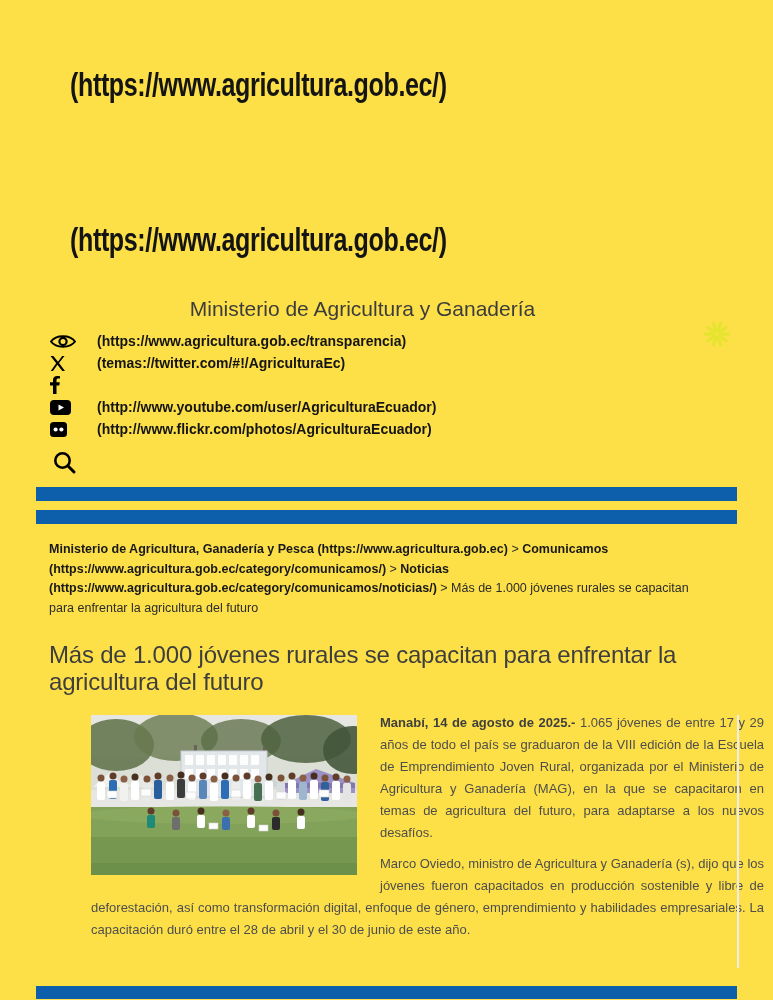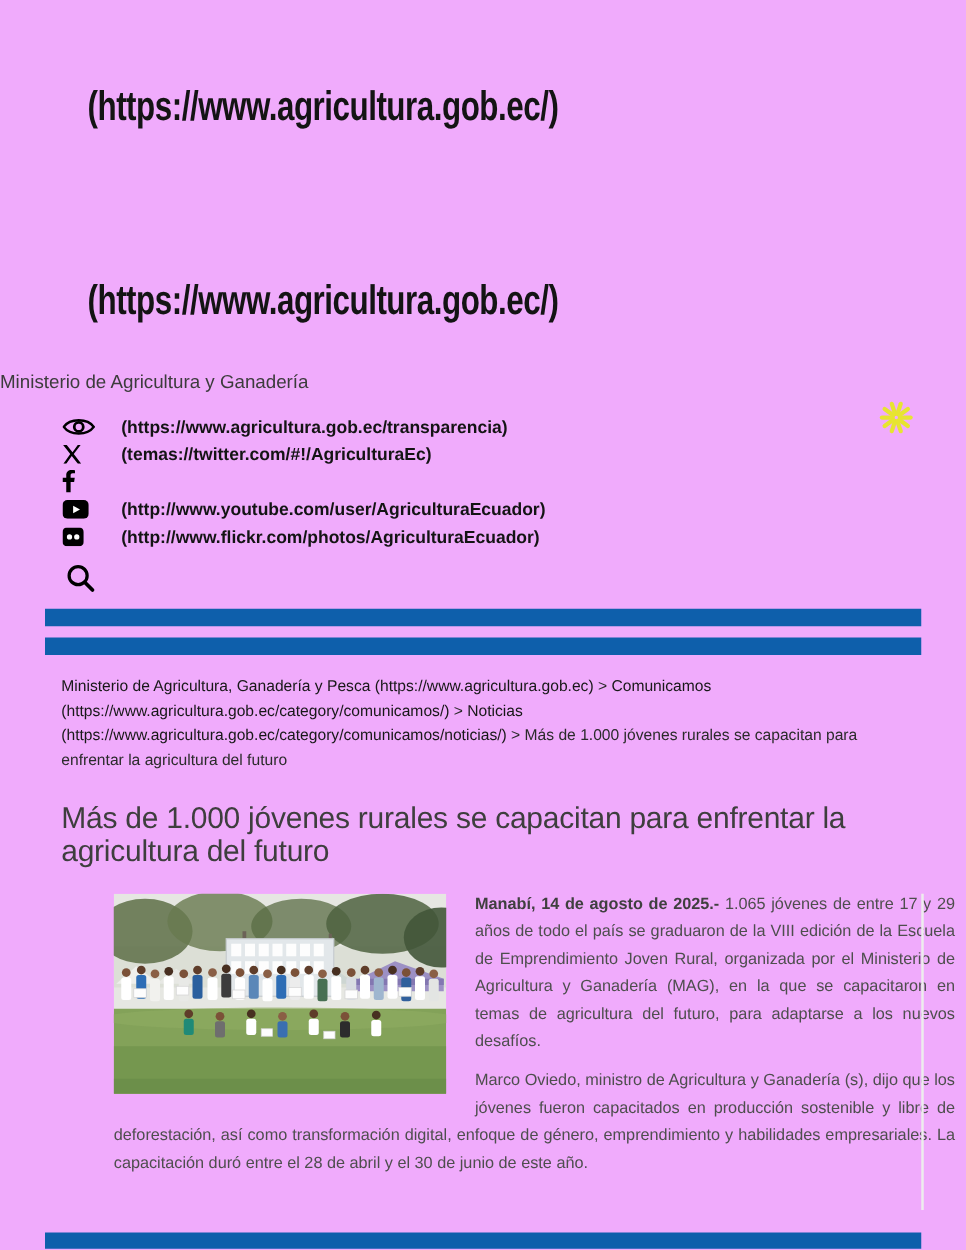--- a/index.html
+++ b/index.html
@@ -1,40 +1,40 @@
 <!DOCTYPE html>
 <html><head>
 <meta charset="utf-8">
 <style>
   html,body{margin:0;padding:0;background:#fff;}
-  .page{position:relative;width:773px;height:1000px;background:#f0abfc;overflow:hidden;
+  .page{position:relative;width:773px;height:1000px;background:#fde047;overflow:hidden;
         font-family:"Liberation Sans", sans-serif;color:#1a1a1a;}
 
   .site-heading{position:absolute;left:70px;font-size:33px;font-weight:700;color:#141414;
         letter-spacing:-0.5px;white-space:nowrap;transform:scaleX(0.76);transform-origin:0 50%;}
   .sh1{top:66px;} .sh2{top:221px;}
 
-  .ministry{position:absolute;top:297px;left:0;width:725px;text-align:left;
-        font-size:15px;color:#3c3c3c;}
+  .ministry{position:absolute;top:297px;left:0;width:725px;text-align:center;
+        font-size:21px;color:#3c3c3c;}
 
   .asterisk{position:absolute;left:703px;top:320px;}
 
   .social{position:absolute;left:50px;top:330px;}
   .social-row{display:flex;align-items:center;height:22px;gap:21px;
         font-size:14px;font-weight:700;color:#141414;cursor:pointer;}
   .icon-slot{width:26px;display:flex;align-items:center;}
 
   .search{position:absolute;left:52px;top:450px;cursor:pointer;}
 
   .bar{position:absolute;left:36px;width:701px;height:14px;}
   .bar1{top:487px;} .bar2{top:510px;} .bar3{top:986px;height:13px;}
 
   .breadcrumb{position:absolute;left:49px;top:540px;width:658px;
         font-size:12.5px;line-height:19.5px;color:#2b2b2b;}
-  .bc-link{font-weight:400;color:#181818;cursor:pointer;}
+  .bc-link{font-weight:700;color:#181818;cursor:pointer;}
 
   .article-title{position:absolute;left:49px;top:641px;width:690px;
         font-size:24px;font-weight:300;line-height:27px;color:#3e3e3e;letter-spacing:-0.2px;}
 
   .article-body{position:absolute;left:49px;top:712px;width:673px;
         font-size:13px;line-height:22px;color:#4e4e4e;text-align:justify;margin-left:42px;}
   .article-body p{margin:0 0 9px 0;}
   .photo{float:left;width:266px;height:160px;margin:3px 23px 8px 0;display:block;}
   .lead{font-weight:700;color:#3f3f3f;}
 

